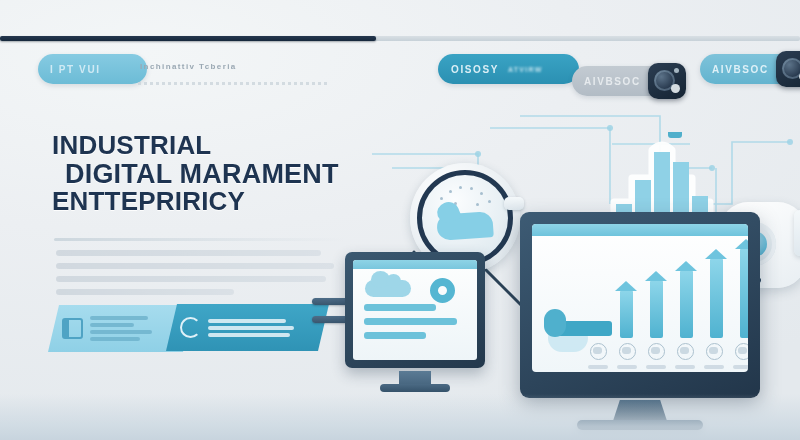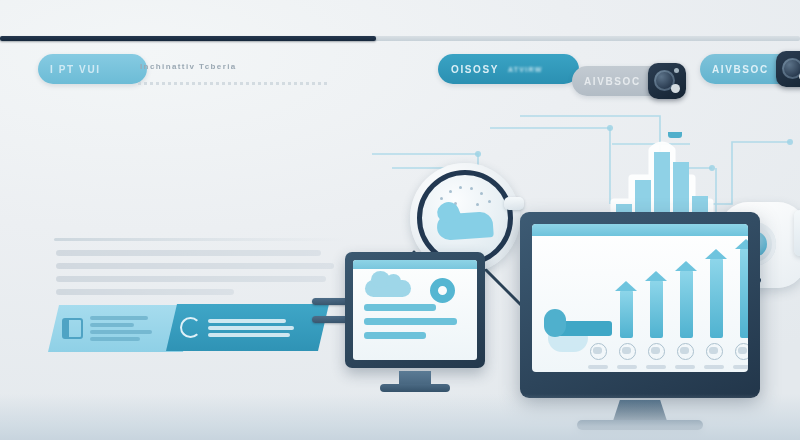--- a/index.html
+++ b/index.html
@@ -303,20 +303,25 @@
       <i style="left:34px;top:2px"></i>
         <i style="left:44px;top:7px"></i>
         <i style="left:52px;top:15px"></i>
       <i style="left:18px;top:17px"></i>
         <i style="left:40px;top:18px"></i>
     </div>
     <div class="swoosh"></div>
     <div class="handle"></div>
   </div>
 
+  <div class="headline">
+    <div class="h-l h1">INDUSTRIAL</div>
+    <div class="h-l h2">DIGITAL MARAMENT</div>
+    <div class="h-l h3">ENTTEPRIRICY</div>
+  </div>
   <div class="rule"></div>
 
   <div class="body-lines">
     <div class="bl" style="width:265px"></div>
     <div class="bl" style="width:278px"></div>
     <div class="bl" style="width:270px"></div>
     <div class="bl" style="width:178px"></div>
   </div>
 
   <div class="btn-hex btn-1">

